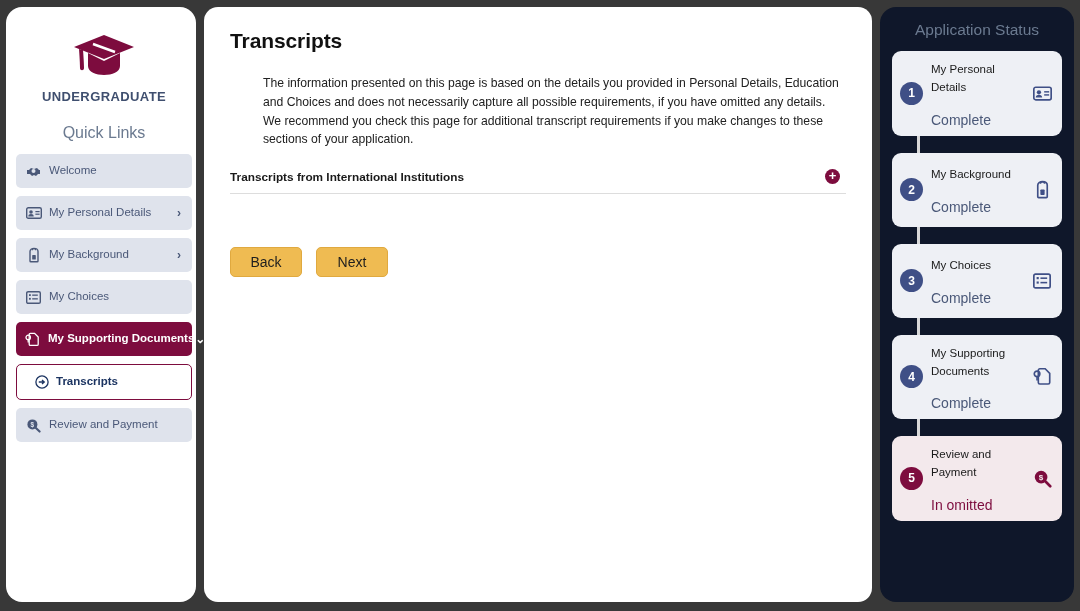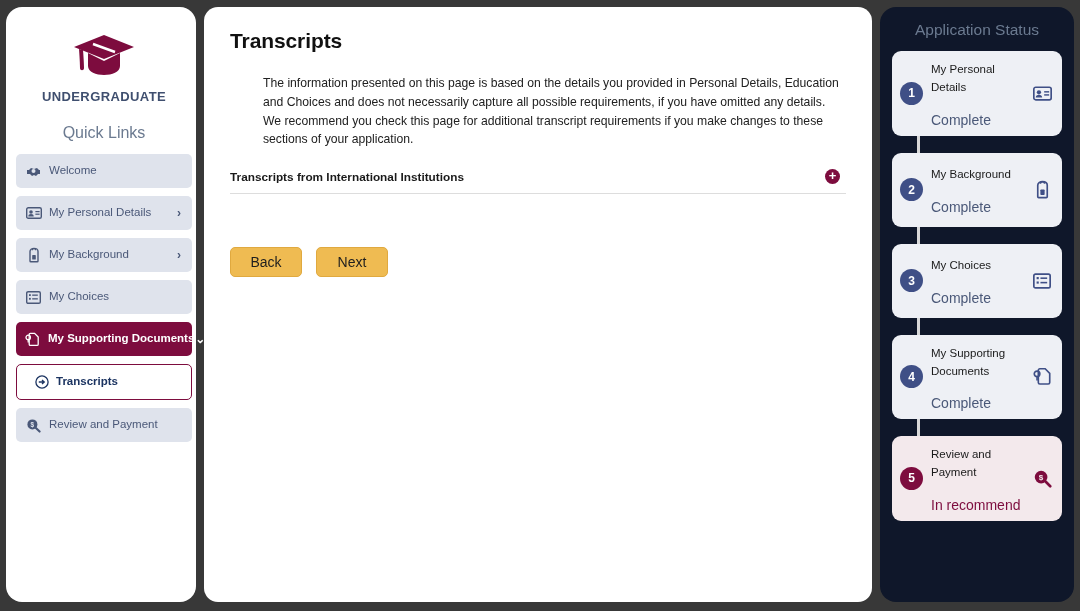--- a/index.html
+++ b/index.html
@@ -459,21 +459,21 @@
               <circle cx="3.2" cy="5.4" r="2.2" fill="none" stroke="#3f4f86" stroke-width="1.3"></circle>
               <path d="M3.2 7.4v3.2" stroke="#3f4f86" stroke-width="1.3"></path>
             </svg>
         </span>
       </div>
 
       <div class="step current">
         <span class="step-num">5</span>
         <span class="step-text">
           <span class="step-label">Review and Payment</span>
-          <span class="step-status" style="display:block">In recommend</span>
+          <span class="step-status" style="display:block">In omitted</span>
         </span>
         <span class="step-ico">
           <svg width="19" height="19" viewBox="0 0 15 15">
               <circle cx="6.4" cy="6.4" r="5" fill="#7d0c3e"></circle>
               <path d="M9.9 9.9 13.6 13.6" stroke="#7d0c3e" stroke-width="2.1" stroke-linecap="round"></path>
               <text x="6.4" y="9" font-size="6.4" font-family="Liberation Sans, sans-serif" font-weight="bold" fill="#f3e9ec" text-anchor="middle">$</text>
             </svg>
         </span>
       </div>
 

